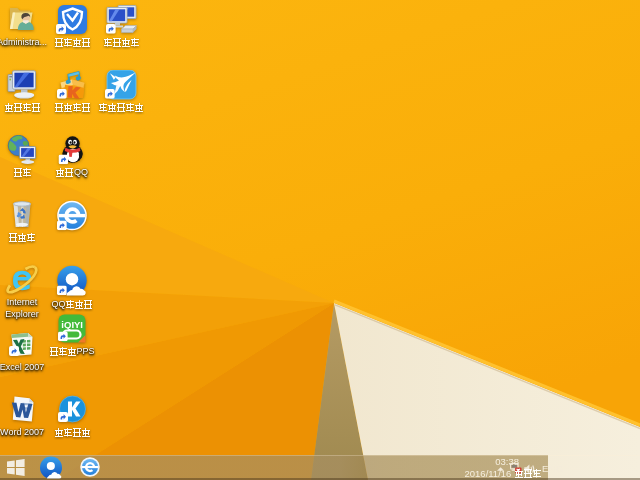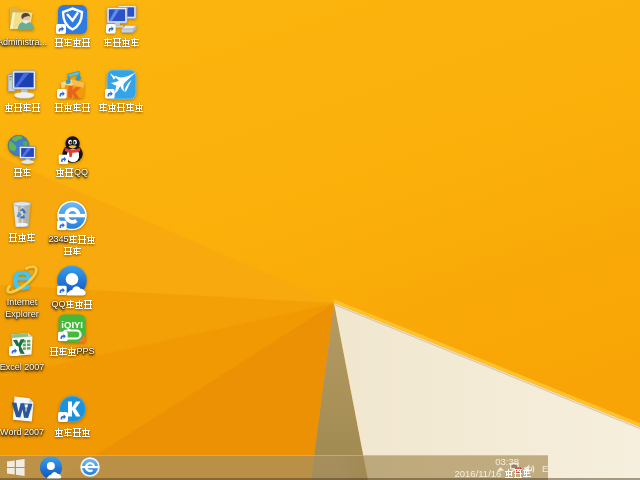--- a/index.html
+++ b/index.html
@@ -226,21 +226,20 @@
       <stop offset="1" stop-color="#2380DC"></stop>
     </linearGradient>
   </defs>
   <circle cx="16" cy="15.5" r="14.8" fill="#fff"></circle>
   <circle cx="16" cy="15.5" r="13.3" fill="url(#g2345)"></circle>
   <path d="M8.3 15.5 A8.2 8.2 0 0 1 24.7 15.5 L20.9 15.5 A4.4 4.4 0 0 0 12.1 15.5 Z" fill="#fff"></path>
   <path d="M8.3 15.5 A8.2 8.2 0 0 0 21.55 21.96 L19.21 18.97 A4.4 4.4 0 0 1 12.1 15.5 Z" fill="#fff"></path>
   <path d="M2.5 13.9 L29.3 13.9 L29.3 17.3 L2.5 17.3 Z" fill="#fff"></path>
   <use href="#sc" x="1" y="20.5" width="9.8" height="9.8"></use>
 </svg>
-<div class="lbl">2345<span class="z zb"></span><span class="z za"></span><span class="z zc"></span><br><span class="z za"></span><span class="z zb"></span></div>
 </div>
 
 <div class="cell" style="left:-16px;top:265px">
 <svg class="ic" width="32" height="30" viewBox="0 0 32 30">
   <path d="M7 14.8 Q7 5.8 16.2 5.8 Q24.8 5.8 25.5 13.6 Q25.7 15.6 23.4 15.6 L11.7 15.6 L11.7 16.8 Q11.7 21 16.9 21 Q20.7 21 23.7 19.2 L23.7 23.4 Q20.4 25.2 16.2 25.2 Q7 25.2 7 16.8 Z M12.1 12.1 L20.5 12.1 Q20 9.5 16.2 9.5 Q12.7 9.5 12.1 12.1 Z" fill="#41C5F2"></path>
   <path d="M28.8 2 Q32.2 4.8 27.8 11 Q23.2 17.3 14.4 23 Q6 28.4 2.6 27 Q0 25.8 4 20.4" fill="none" stroke="#F8CE49" stroke-width="2.7"></path>
   <path d="M28.8 2 Q25.4 0.4 19.4 4" fill="none" stroke="#F8CE49" stroke-width="2.7"></path>
 </svg>
 <div class="lbl">Internet<br>Explorer</div>
 </div>
@@ -347,15 +346,15 @@
 </svg>
 
 <svg class="tb" style="left:524px;top:8.5px" width="12" height="10" viewBox="0 0 12 10">
   <path d="M0.3 3.2 L2.4 3.2 L5.4 0.4 L5.4 9.6 L2.4 6.8 L0.3 6.8 Z" fill="#F2EADA"></path>
   <path d="M7 2.8 Q8.3 5 7 7.2 M8.8 1.4 Q10.7 5 8.8 8.6" fill="none" stroke="#F2EADA" stroke-width="1.1"></path>
 </svg>
 
 <div class="tb tray" style="left:542px;top:8px;width:22px;text-align:left;letter-spacing:0.4px;color:#F4ECDA">ENG</div>
 
 <div class="tb tray" style="right:29px;top:1px;color:#F6EFDF">03:38</div>
-<div class="tb tray" style="right:17px;top:12.5px;color:#F6EFDF">2016/11/16 <span class="z zc" style="vertical-align:-1px"></span><span class="z za" style="vertical-align:-1px"></span><span class="z zb" style="vertical-align:-1px"></span></div>
+<div class="tb tray" style="right:7px;top:12.5px;color:#F6EFDF">2016/11/16 <span class="z zc" style="vertical-align:-1px"></span><span class="z za" style="vertical-align:-1px"></span><span class="z zb" style="vertical-align:-1px"></span></div>
 </div>
 </div>
 
 </body></html>

